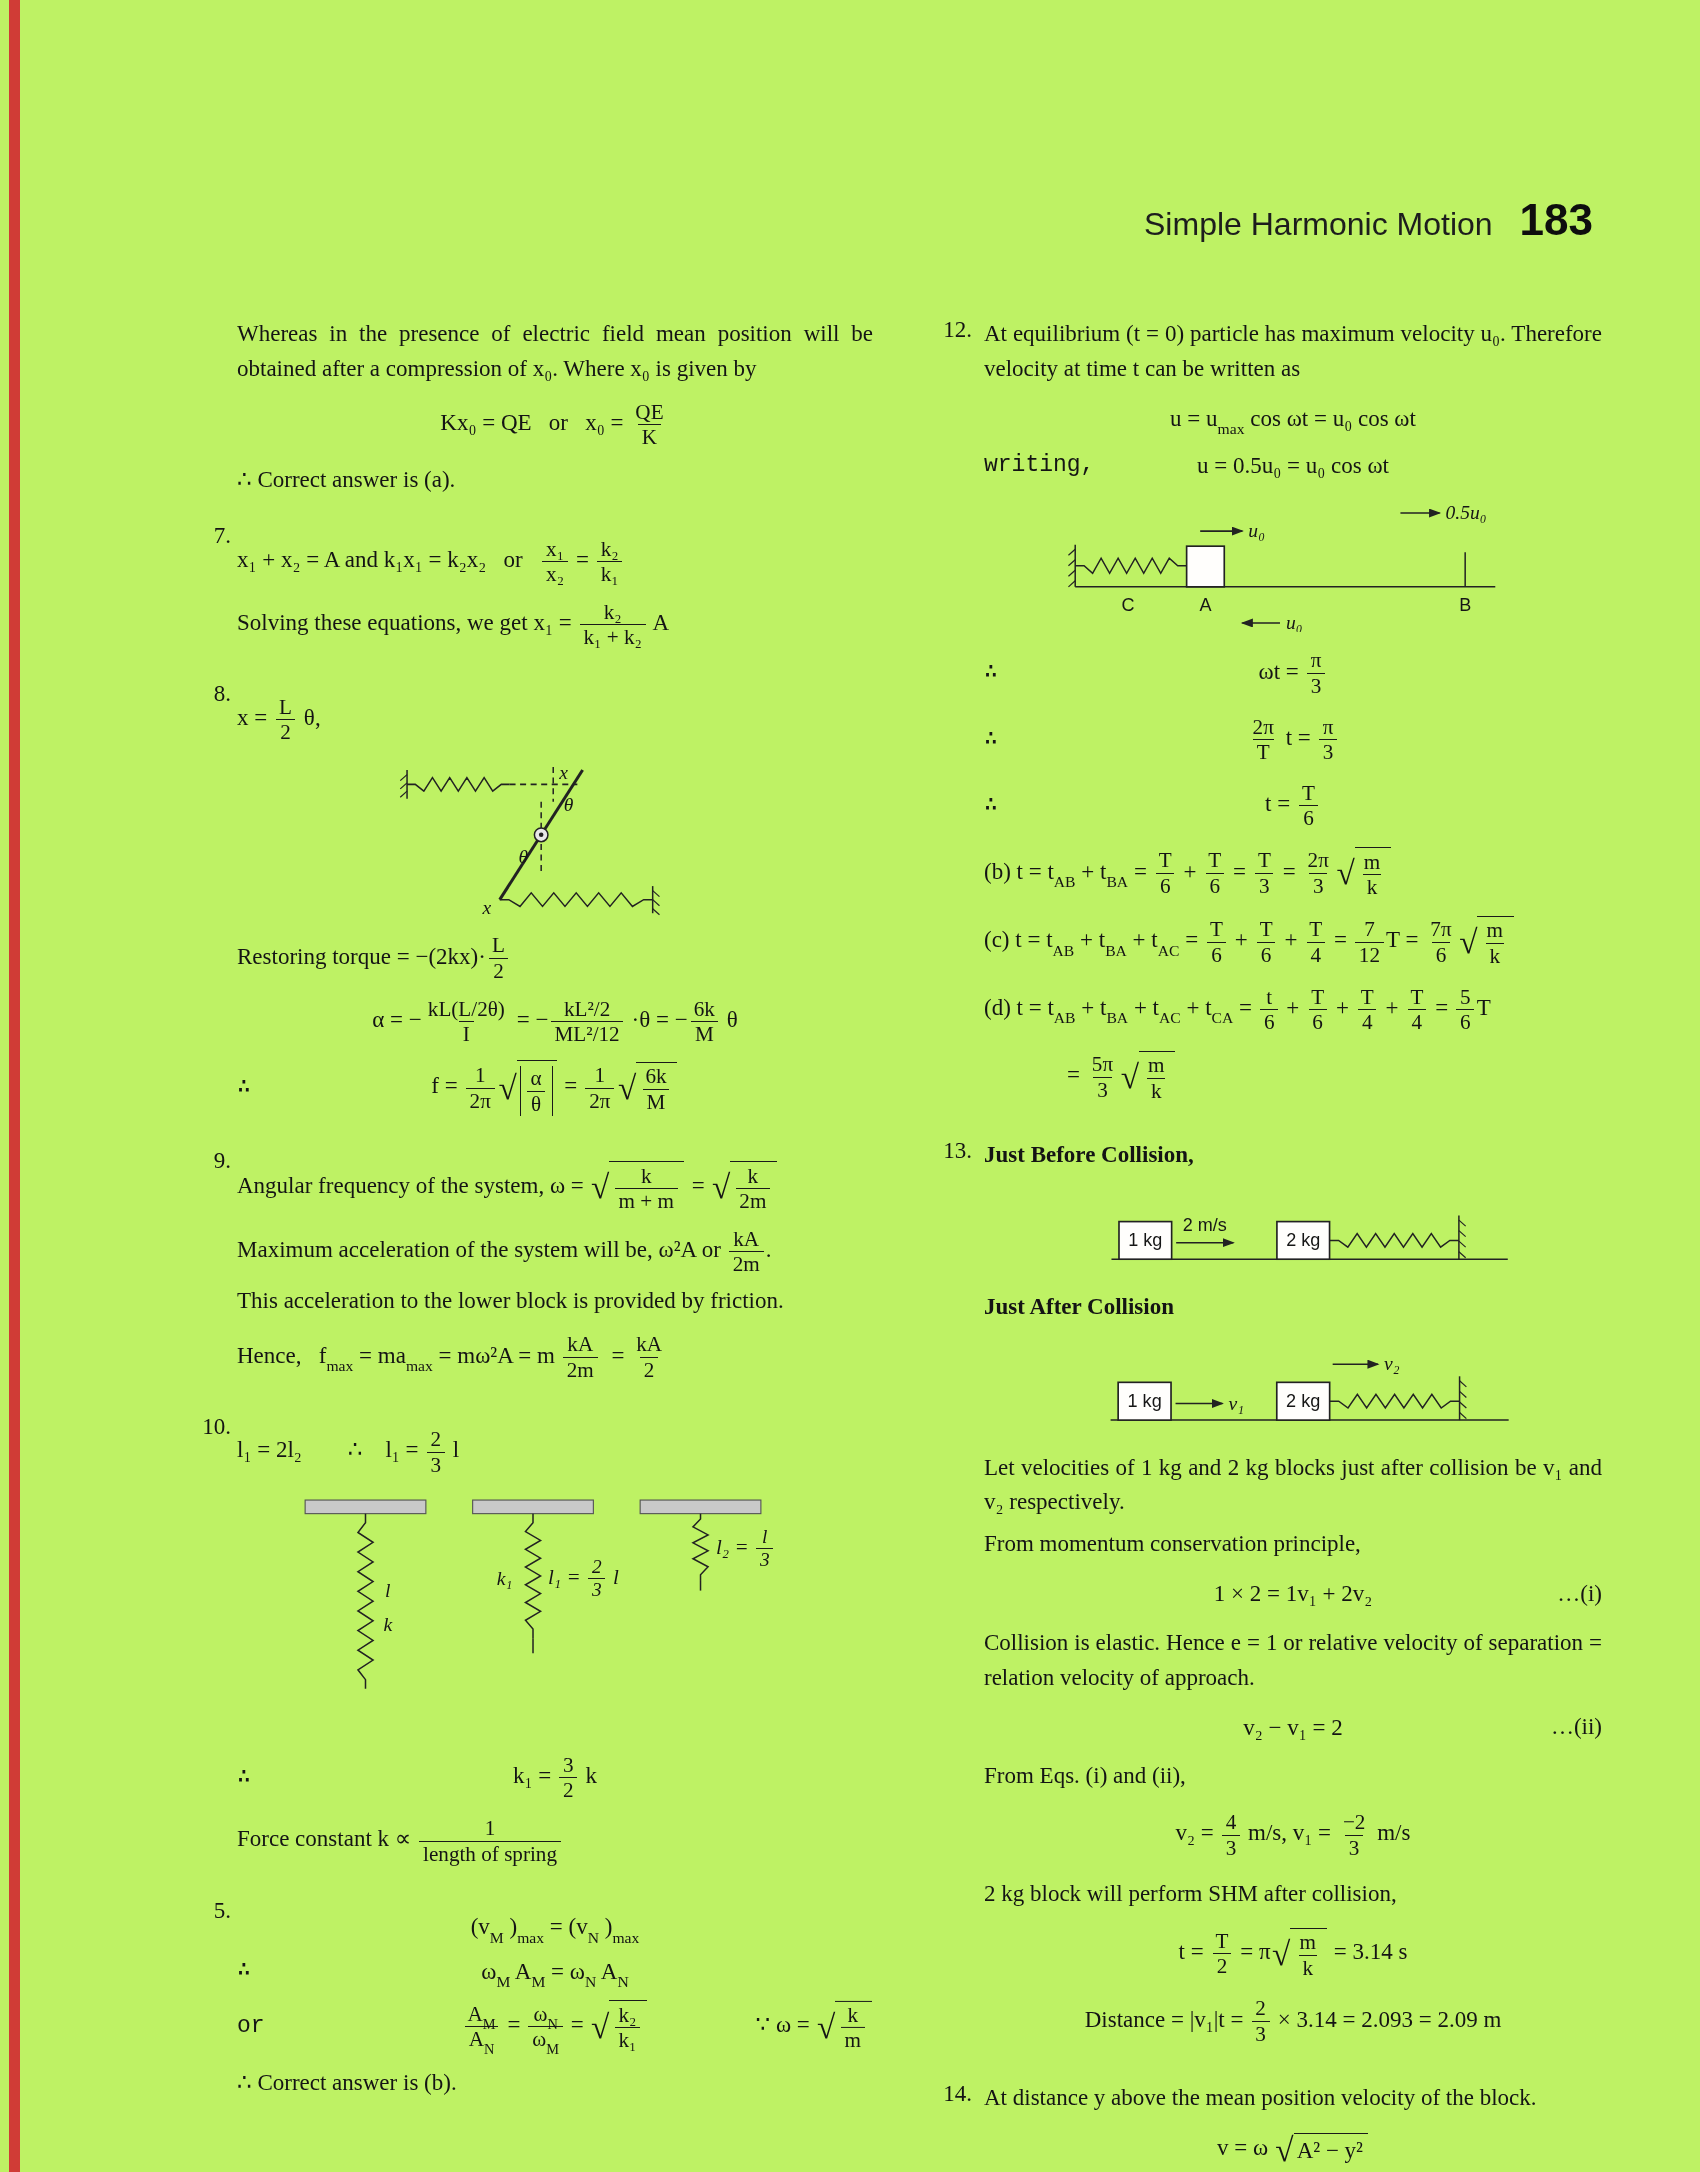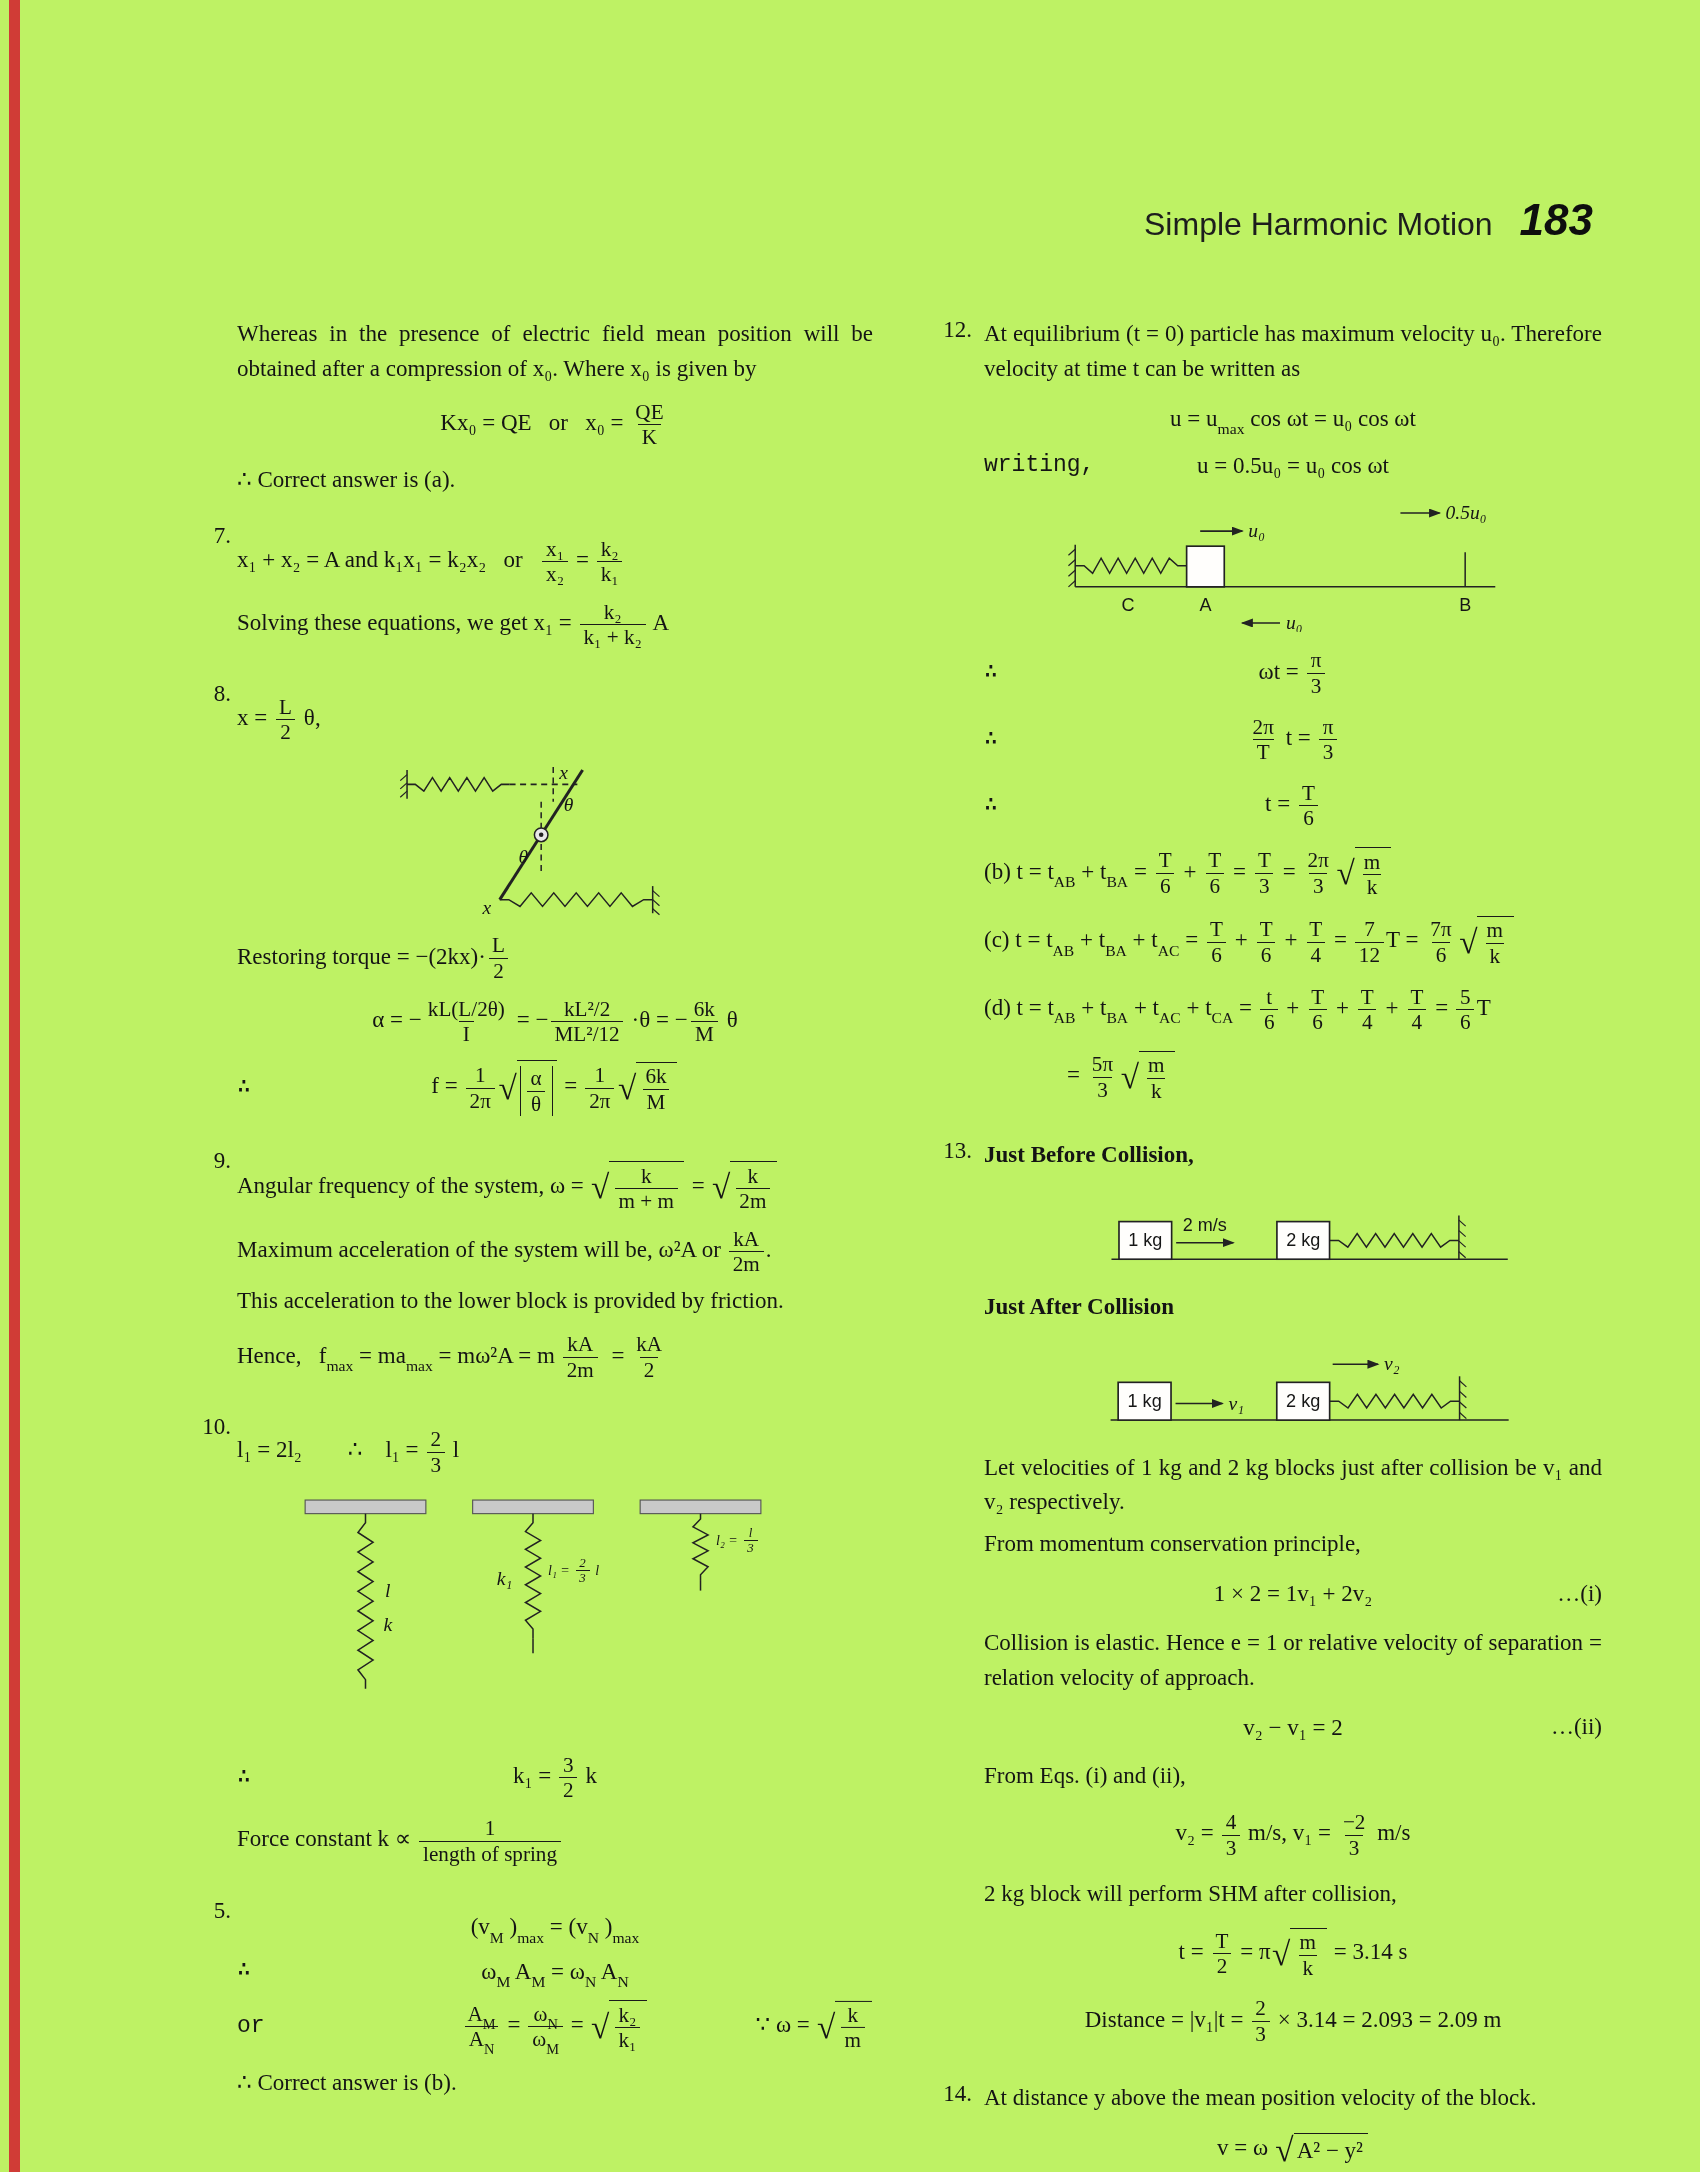--- a/index.html
+++ b/index.html
@@ -3,21 +3,21 @@
 <meta charset="utf-8">
 <style>
   *{margin:0;padding:0;box-sizing:border-box;}
   html,body{background:#ffffff;}
   .page{position:relative;width:1700px;height:2172px;background:#bef264;
         font-family:"Liberation Serif",serif;font-size:23px;color:#141414;overflow:hidden;}
   .edge{position:absolute;left:9px;top:0;width:11.3px;height:100%;background:#d03c36;}
   .header{position:absolute;top:195px;right:107px;display:flex;align-items:baseline;gap:27px;
           font-family:"Liberation Sans",sans-serif;}
   .chapter{font-size:32px;color:#1d1d1d;}
-  .pagenum{font-size:44px;font-weight:bold;color:#0e0e0e;font-style:italic;}
+  .pagenum{font-size:44px;font-weight:bold;color:#0e0e0e;}
   .columns{position:absolute;left:198px;top:317px;width:1404px;display:flex;gap:54px;}
   .col{width:675px;}
   .item{display:flex;margin-bottom:18px;}
   .inum{width:39px;flex-shrink:0;font-weight:normal;text-align:right;padding-right:6px;}
   .col-right .inum{width:57px;padding-right:12px;}
   .ibody{flex:1;min-width:0;}
   .para{text-align:justify;margin-bottom:7.6px;line-height:1.5;}
   .bold{font-weight:bold;}
   .eqrow{position:relative;text-align:center;margin:13.6px 0;line-height:1.35;}
   .col-right .eqrow{margin:16.6px 0;}
@@ -44,21 +44,21 @@
   svg{display:block;}
   .dline{stroke:#222;stroke-width:2;fill:none;}
   .dthin{stroke:#222;stroke-width:1.6;fill:none;}
   .drod{stroke:#222;stroke-width:4;}
   .dash{stroke-dasharray:8 6;}
   .dblock{fill:#fffefc;stroke:#222;stroke-width:2.2;}
   .dbar{fill:#c9c9c9;stroke:#555;stroke-width:1.5;}
   .dlabel{font-family:"Liberation Sans",sans-serif;font-size:24px;fill:#161616;}
   .dvar{font-family:"Liberation Serif",serif;font-style:italic;font-size:26px;fill:#161616;}
   .overlay-label{position:absolute;font-family:"Liberation Serif",serif;font-style:italic;
-                 font-size:14px;white-space:pre-wrap;}
+                 font-size:21px;white-space:pre-wrap;}
 </style>
 </head>
 <body>
 
 <div class="page">
   <div class="edge"></div>
 
   <div class="header">
     <span class="chapter">Simple Harmonic Motion</span>
     <span class="pagenum">183</span>

